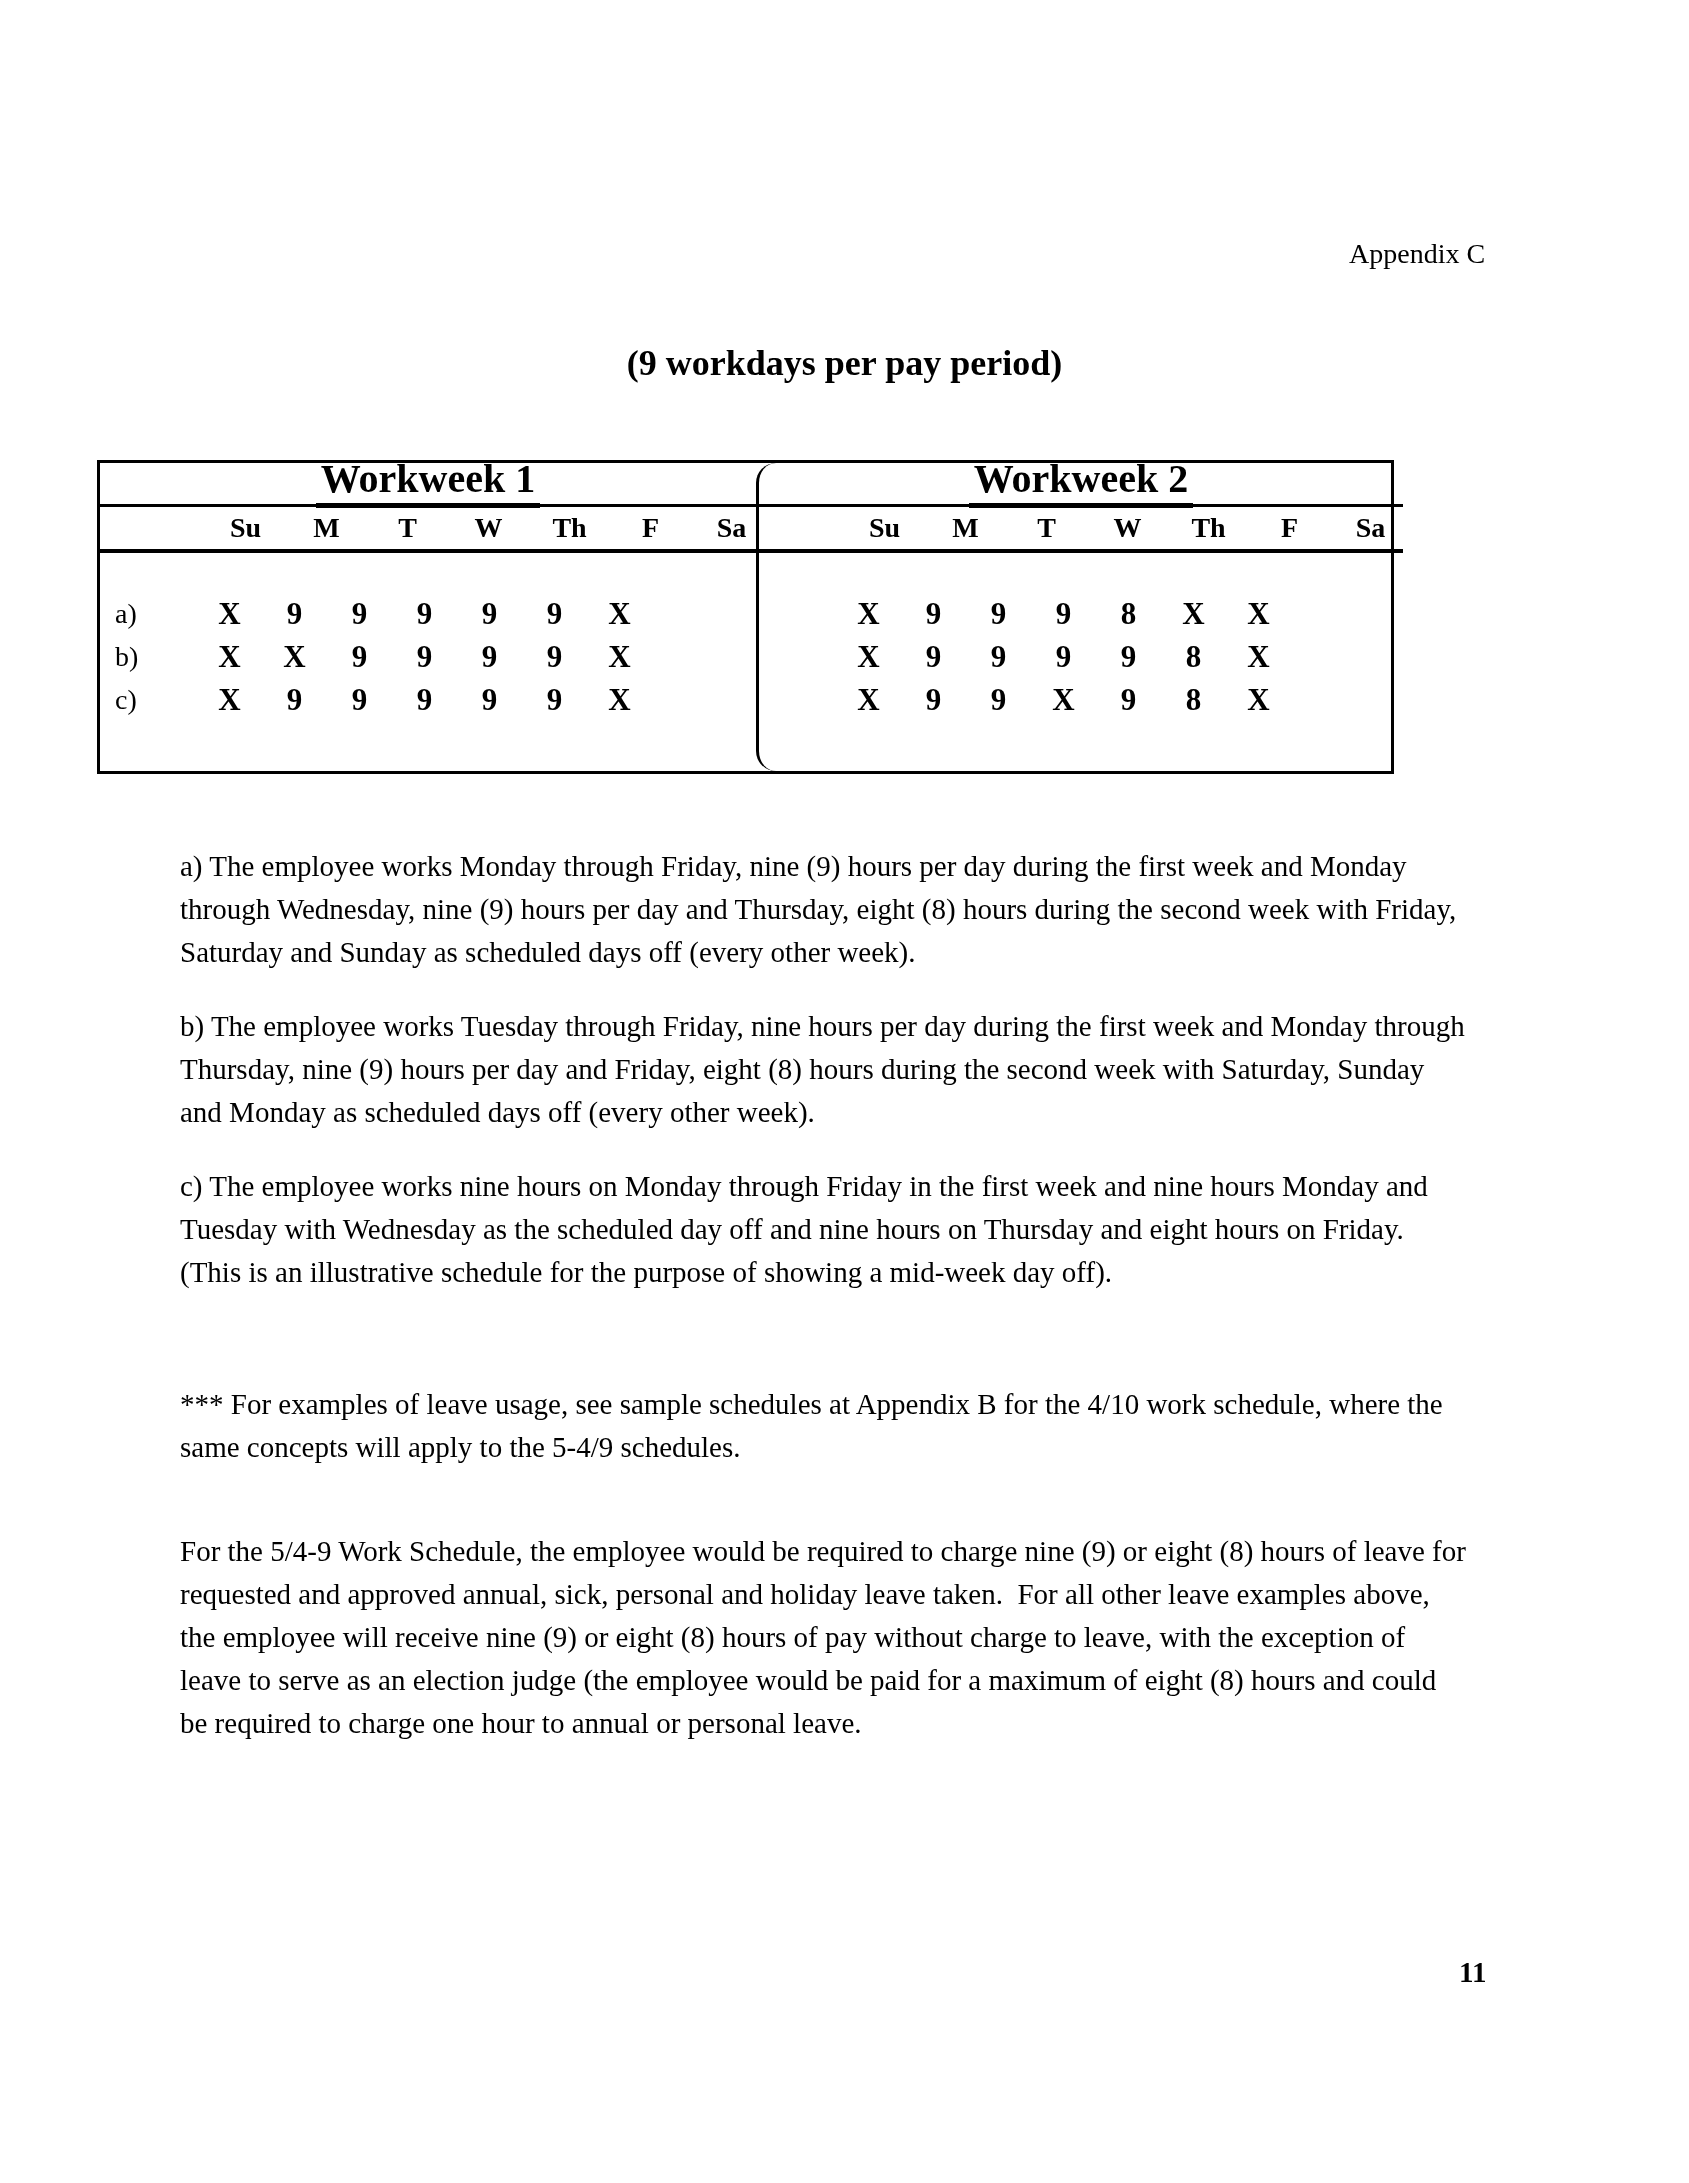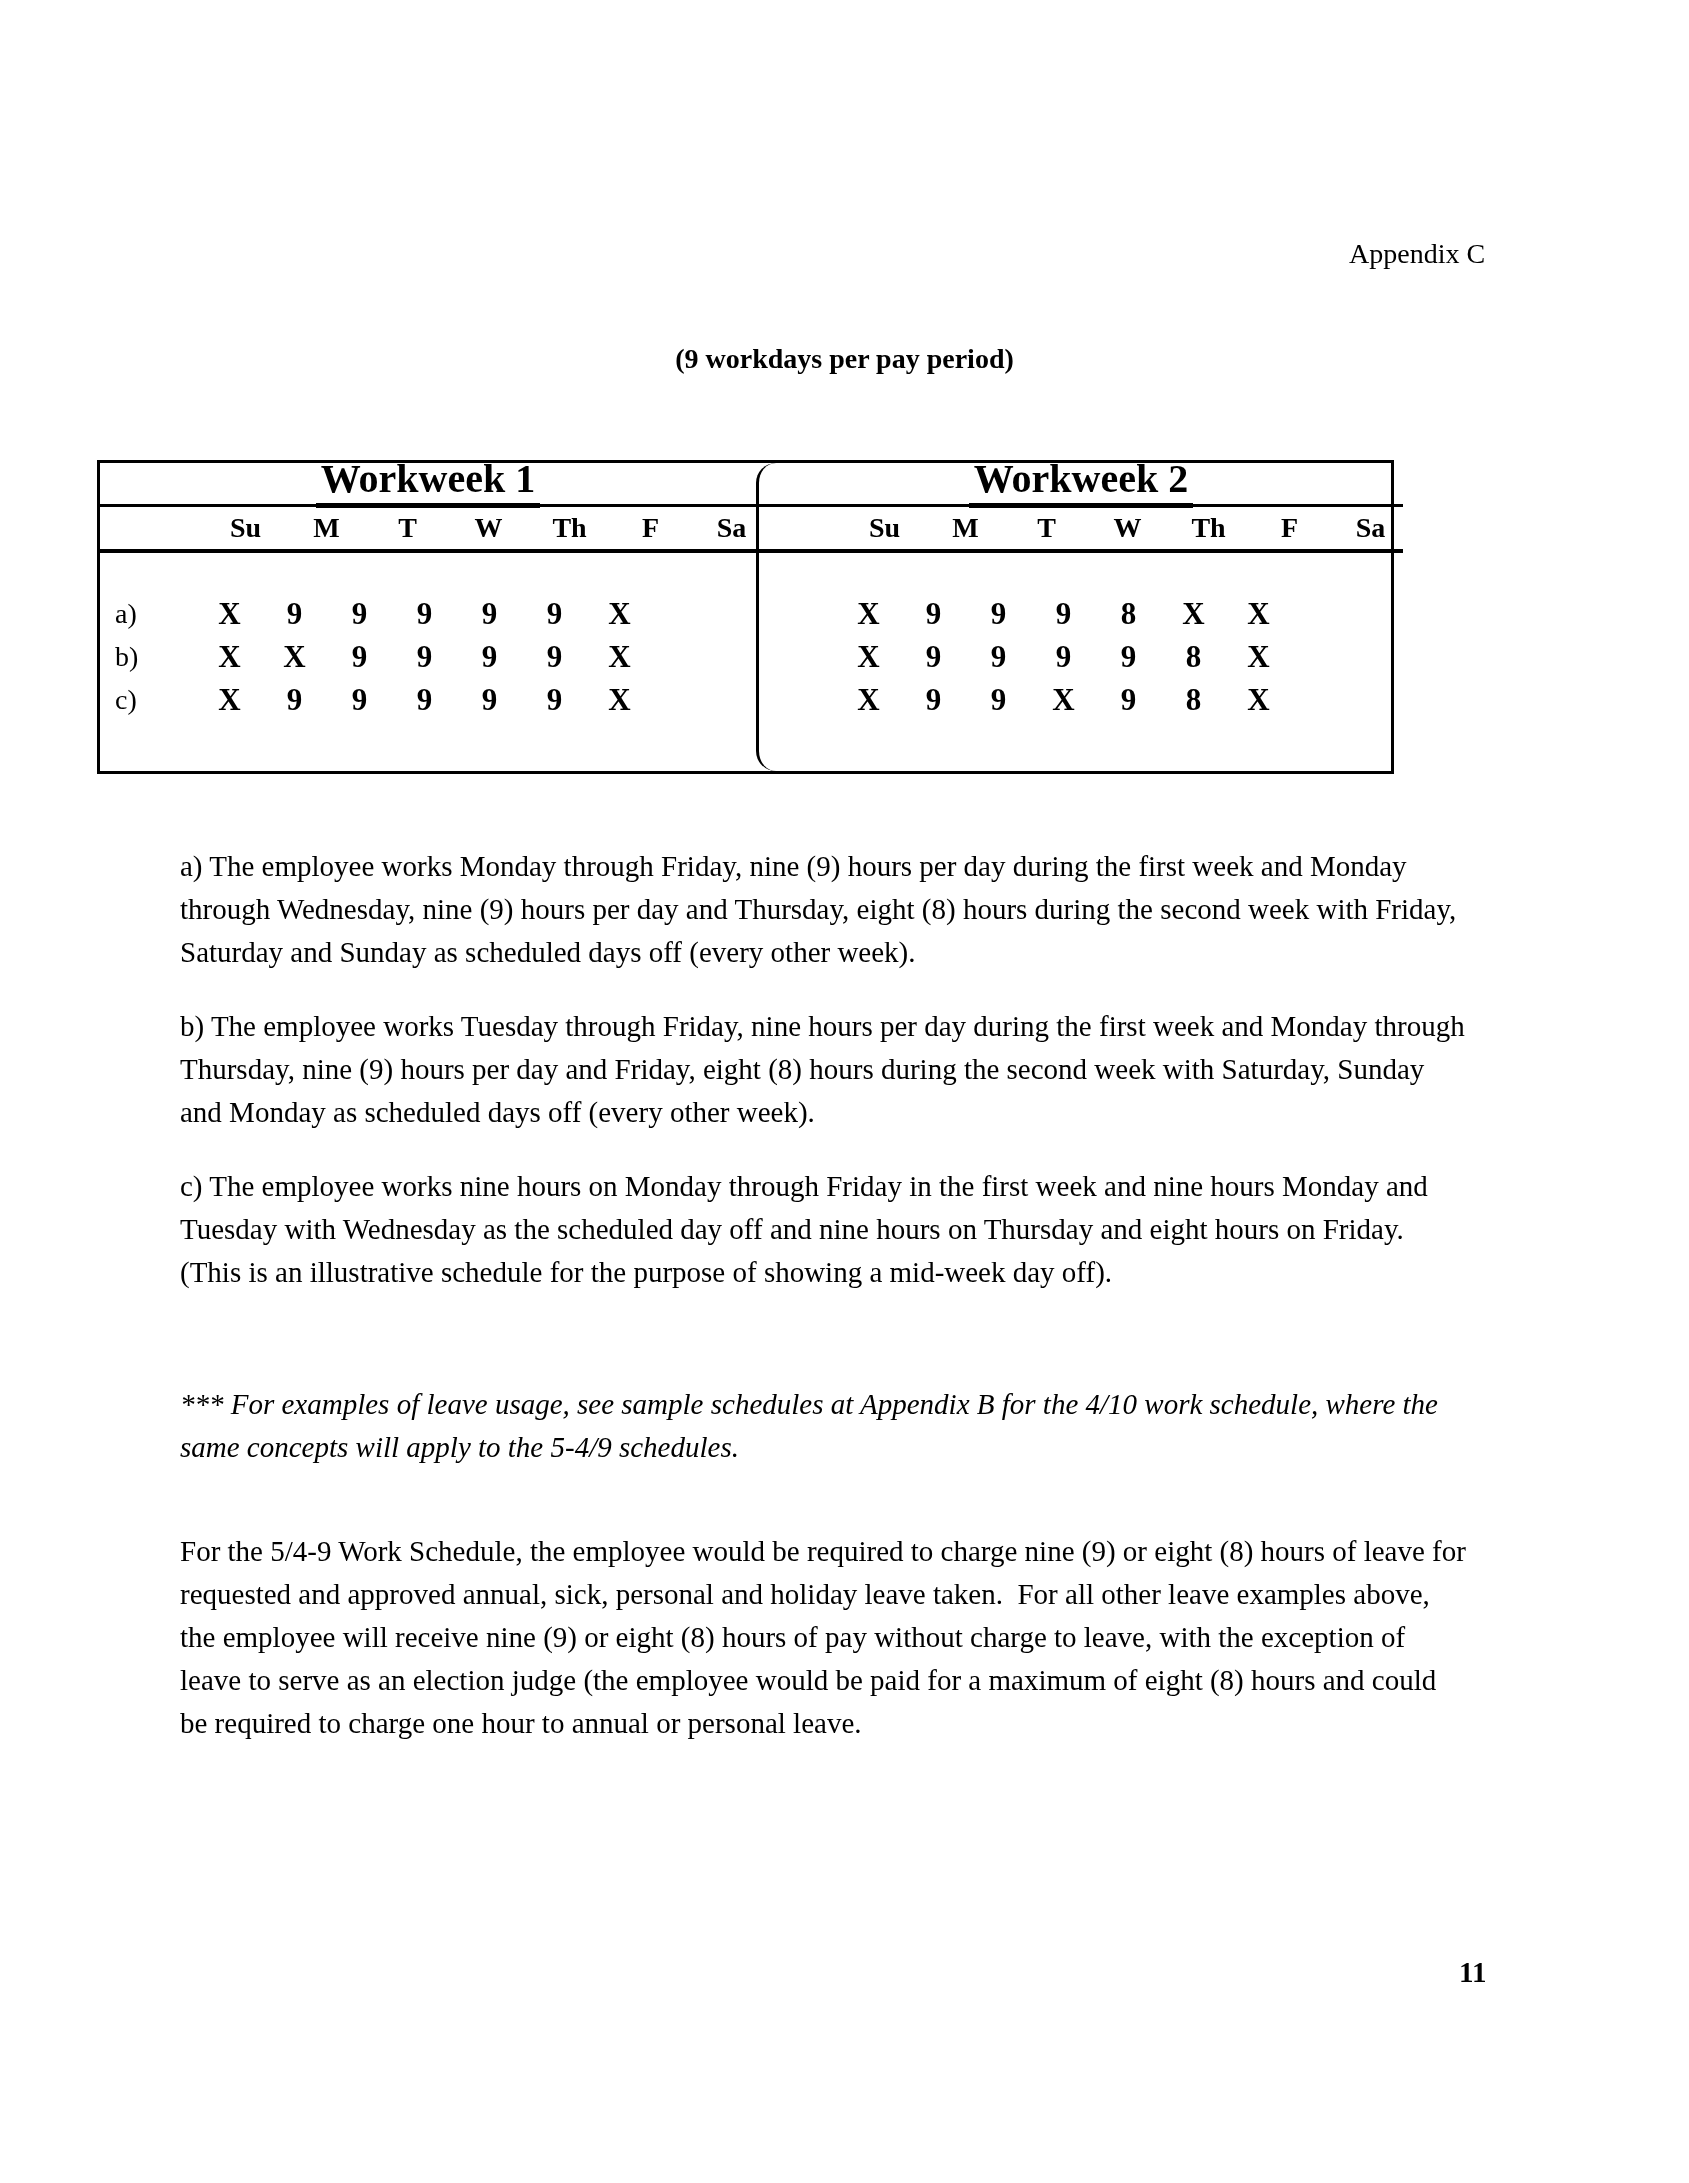--- a/index.html
+++ b/index.html
@@ -31,21 +31,21 @@
     font-size: 34px;
     line-height: 1;
   }
   .subtitle {
     position: absolute;
     top: 345px;
     left: 0;
     width: 100%;
     text-align: center;
     font-weight: bold;
-    font-size: 28px;
+    font-size: 36px;
     line-height: 1;
   }
 
   
   .schedule-table {
     position: absolute;
     left: 97px;
     top: 460px;
     width: 1297px;
     height: 314px;
@@ -116,21 +116,21 @@
     left: 180px;
     top: 845px;
     width: 1289px;
     font-size: 29px;
     line-height: 43px;
   }
   .para { margin: 0; white-space: pre-wrap; }
   .para-a { margin-bottom: 31px; }
   .para-b { margin-bottom: 31px; }
   .para-c { margin-bottom: 89px; }
-  .para-note { margin-bottom: 61px; font-style: italic; }
+  .para-note { margin-bottom: 61px; }
   .para-final { margin-bottom: 0; }
 
   
   .pagenum {
     position: absolute;
     top: 1958px;
     left: 1459px;
     font-weight: bold;
     font-size: 29px;
     line-height: 1;

